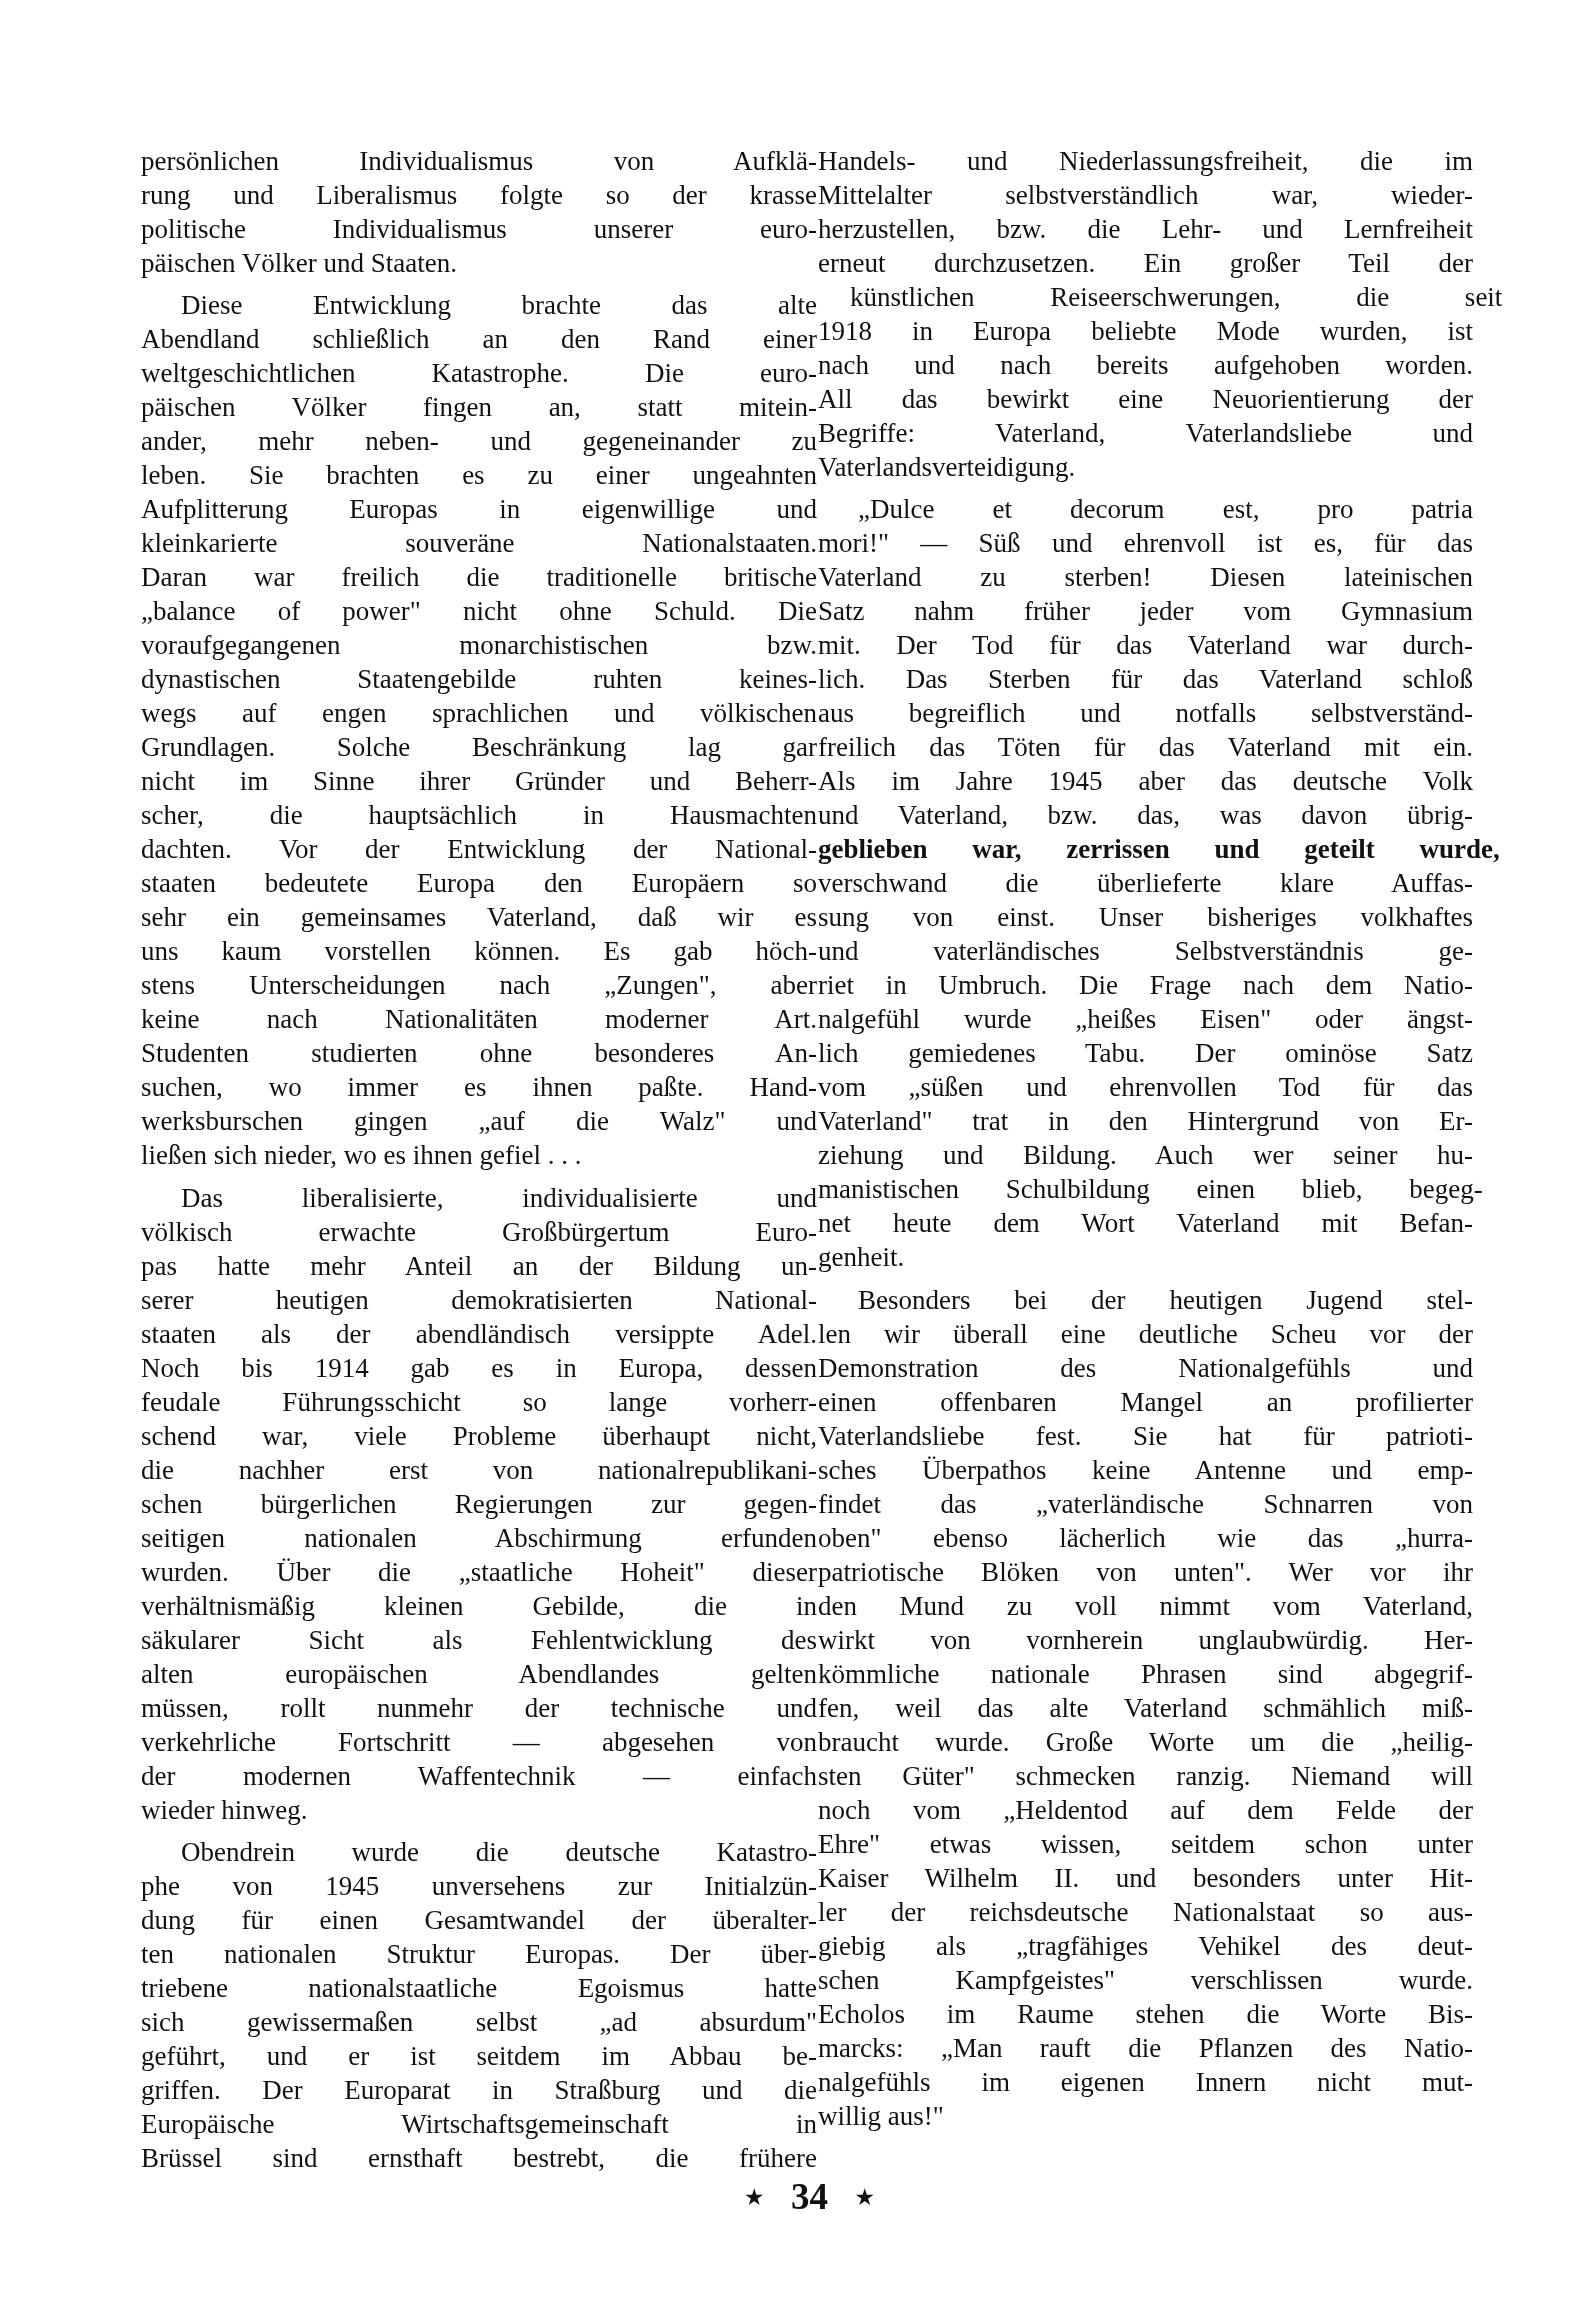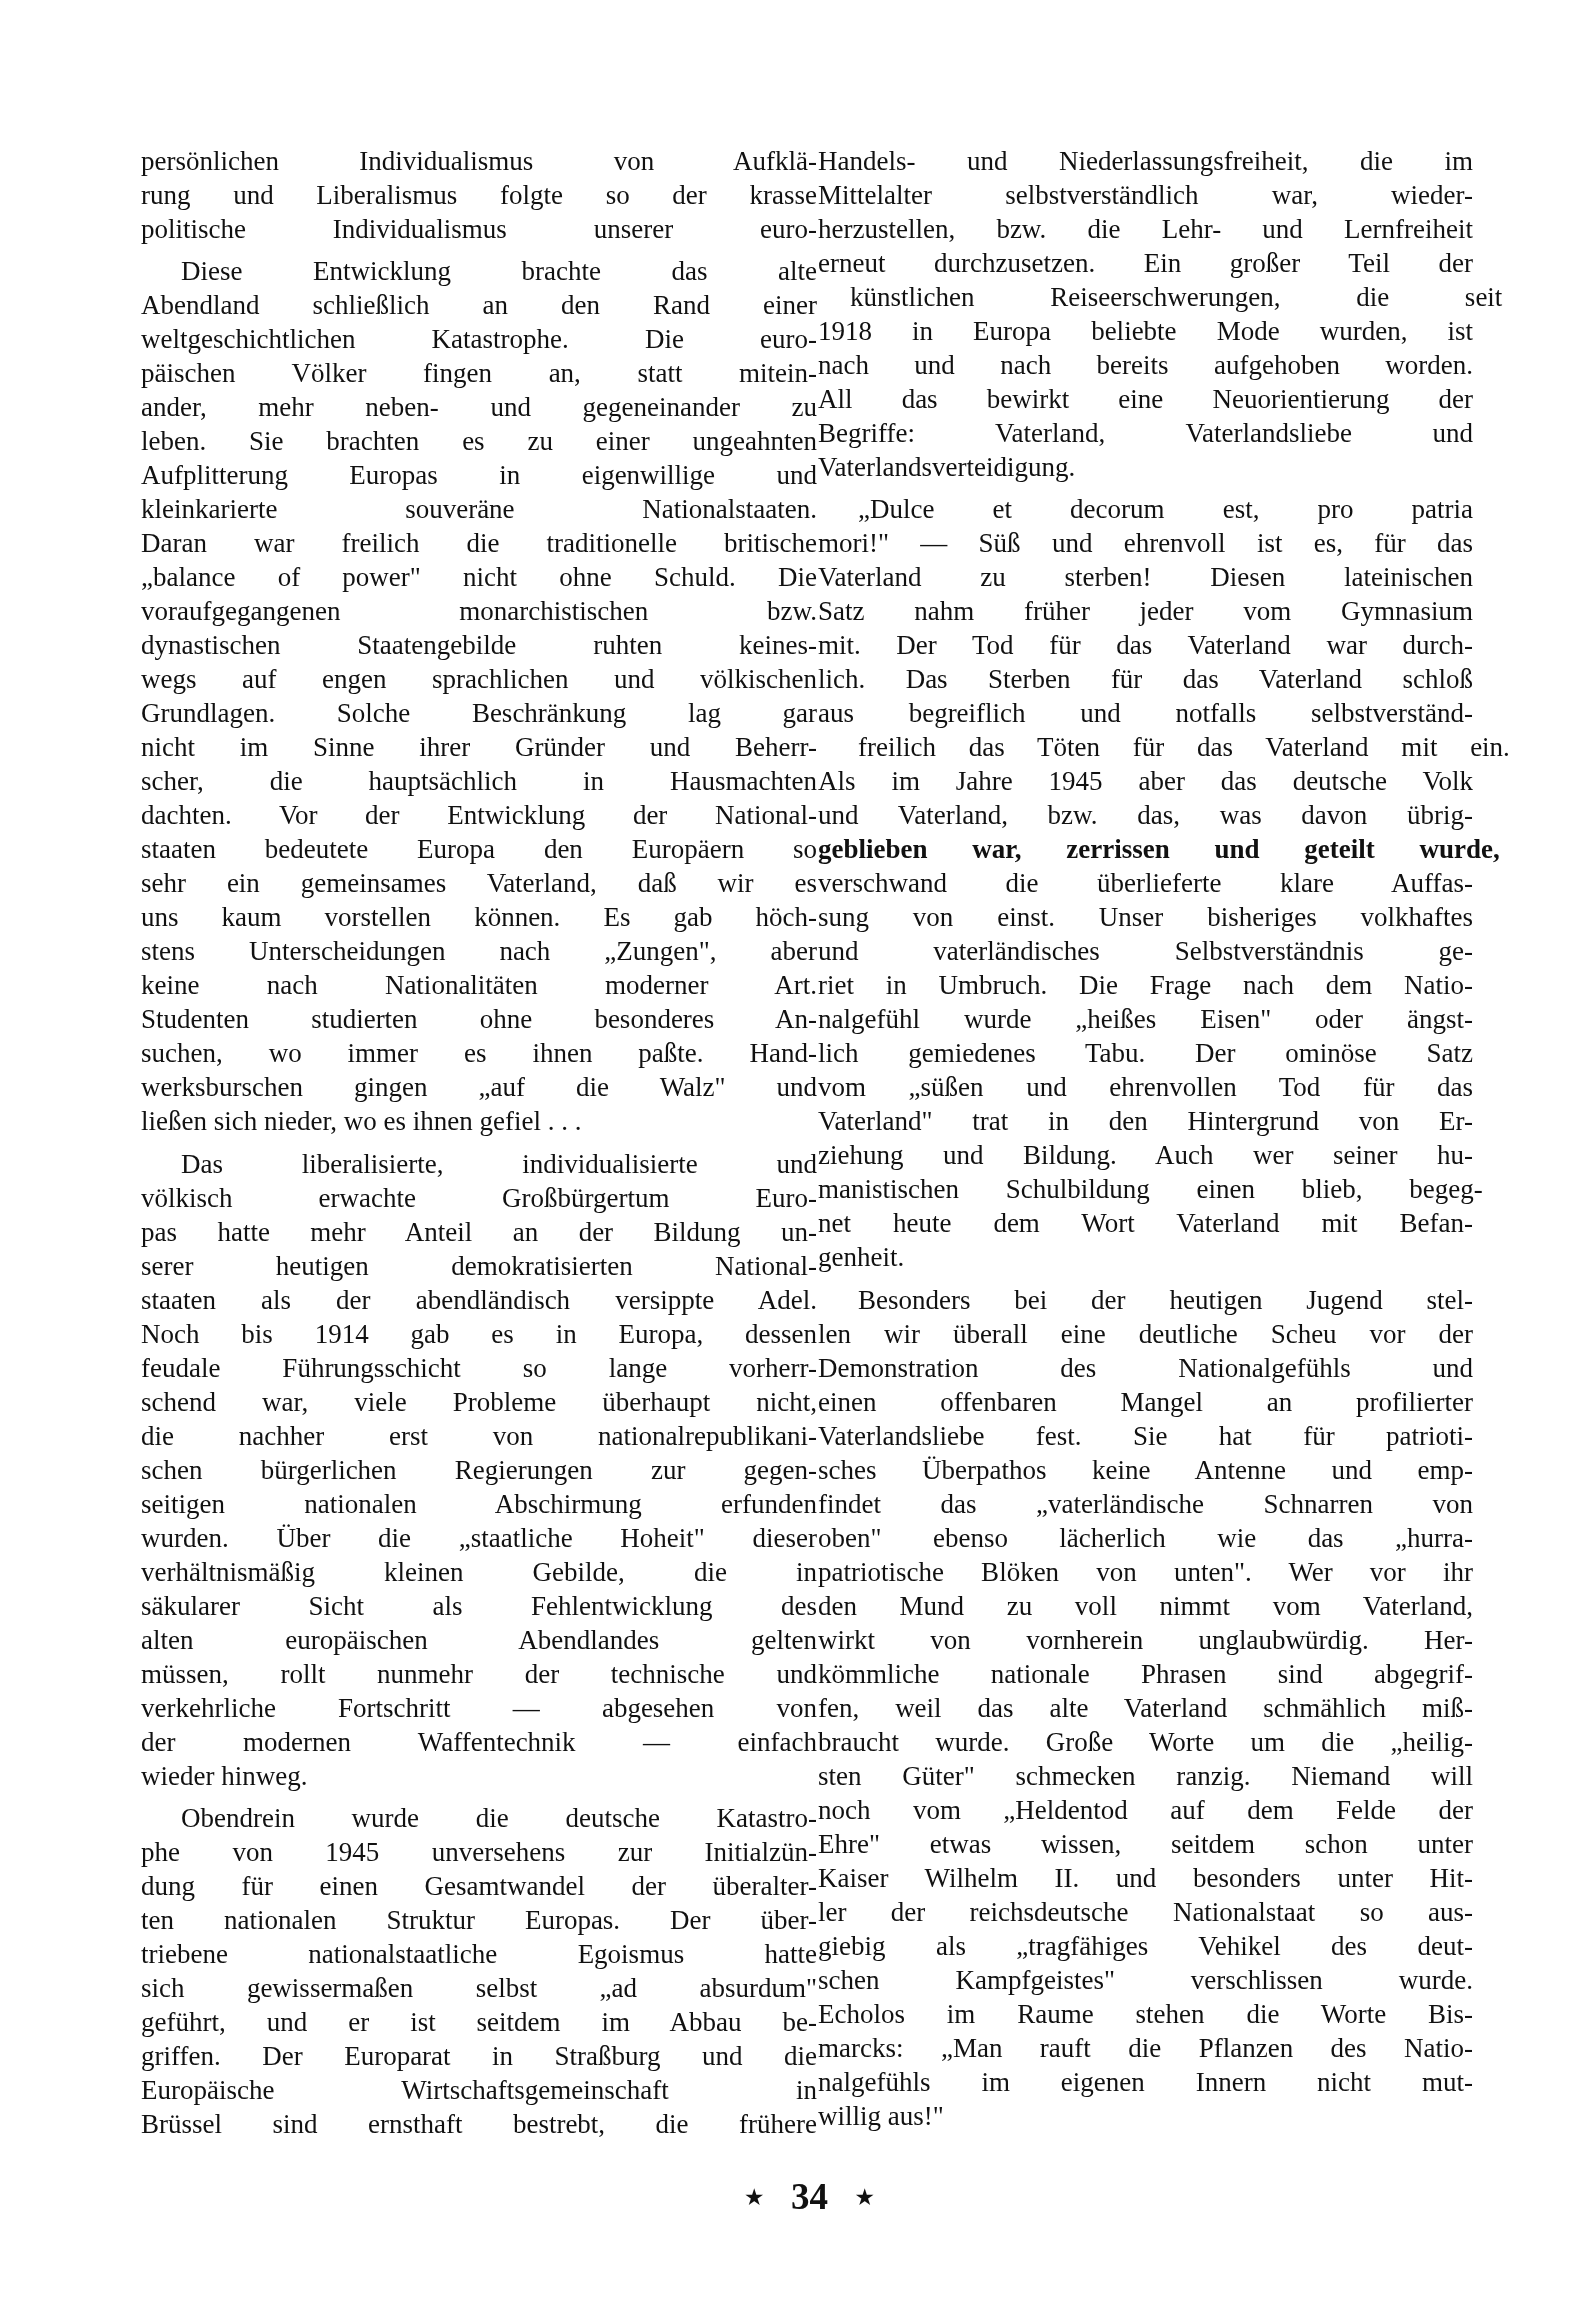--- a/index.html
+++ b/index.html
@@ -17,20 +17,21 @@
 </style>
 </head>
 <body>
 
 <div class="page">
   <div class="col left" id="left-col">
       <div class="paragraph">
         <span class="line" style="display: block; word-spacing: 72px;">persönlichen Individualismus von Aufklä-</span>
         <span class="line" style="display: block; word-spacing: 35px;">rung und Liberalismus folgte so der krasse</span>
         <span class="line" style="display: block; word-spacing: 79px;">politische Individualismus unserer euro-</span>
+        <span class="line last">päischen Völker und Staaten.</span>
       </div>
       <div class="para-gap"></div>
       <div class="paragraph">
         <span class="line indent" style="display: block; word-spacing: 53px;">Diese Entwicklung brachte das alte</span>
         <span class="line" style="display: block; word-spacing: 45px;">Abendland schließlich an den Rand einer</span>
         <span class="line" style="display: block; word-spacing: 68px;">weltgeschichtlichen Katastrophe. Die euro-</span>
         <span class="line" style="display: block; word-spacing: 49px;">päischen Völker fingen an, statt mitein-</span>
         <span class="line" style="display: block; word-spacing: 44px;">ander, mehr neben- und gegeneinander zu</span>
         <span class="line" style="display: block; word-spacing: 35px;">leben. Sie brachten es zu einer ungeahnten</span>
         <span class="line" style="display: block; word-spacing: 53px;">Aufplitterung Europas in eigenwillige und</span>
@@ -105,21 +106,21 @@
       </div>
       <div class="para-gap"></div>
       <div class="paragraph">
         <span class="line indent" style="display: block; word-spacing: 43px;">„Dulce et decorum est, pro patria</span>
         <span class="line" style="display: block; word-spacing: 24px;">mori!" — Süß und ehrenvoll ist es, für das</span>
         <span class="line" style="display: block; word-spacing: 51px;">Vaterland zu sterben! Diesen lateinischen</span>
         <span class="line" style="display: block; word-spacing: 42px;">Satz nahm früher jeder vom Gymnasium</span>
         <span class="line" style="display: block; word-spacing: 28px;">mit. Der Tod für das Vaterland war durch-</span>
         <span class="line" style="display: block; word-spacing: 33px;">lich. Das Sterben für das Vaterland schloß</span>
         <span class="line" style="display: block; word-spacing: 47px;">aus begreiflich und notfalls selbstverständ-</span>
-        <span class="line" style="display: block; word-spacing: 26px; margin-left: 40px;">freilich das Töten für das Vaterland mit ein.</span>
+        <span class="line" style="display: block; word-spacing: 26px;">freilich das Töten für das Vaterland mit ein.</span>
         <span class="line" style="display: block; word-spacing: 28.5px;">Als im Jahre 1945 aber das deutsche Volk</span>
         <span class="line" style="display: block; word-spacing: 32px;">und Vaterland, bzw. das, was davon übrig-</span>
         <span class="line" style="display: block; word-spacing: 38px; font-weight: bold;">geblieben war, zerrissen und geteilt wurde,</span>
         <span class="line" style="display: block; word-spacing: 51px;">verschwand die überlieferte klare Auffas-</span>
         <span class="line" style="display: block; word-spacing: 36px;">sung von einst. Unser bisheriges volkhaftes</span>
         <span class="line" style="display: block; word-spacing: 67px;">und vaterländisches Selbstverständnis ge-</span>
         <span class="line" style="display: block; word-spacing: 24px;">riet in Umbruch. Die Frage nach dem Natio-</span>
         <span class="line" style="display: block; word-spacing: 36px;">nalgefühl wurde „heißes Eisen" oder ängst-</span>
         <span class="line" style="display: block; word-spacing: 42px;">lich gemiedenes Tabu. Der ominöse Satz</span>
         <span class="line" style="display: block; word-spacing: 35px;">vom „süßen und ehrenvollen Tod für das</span>

